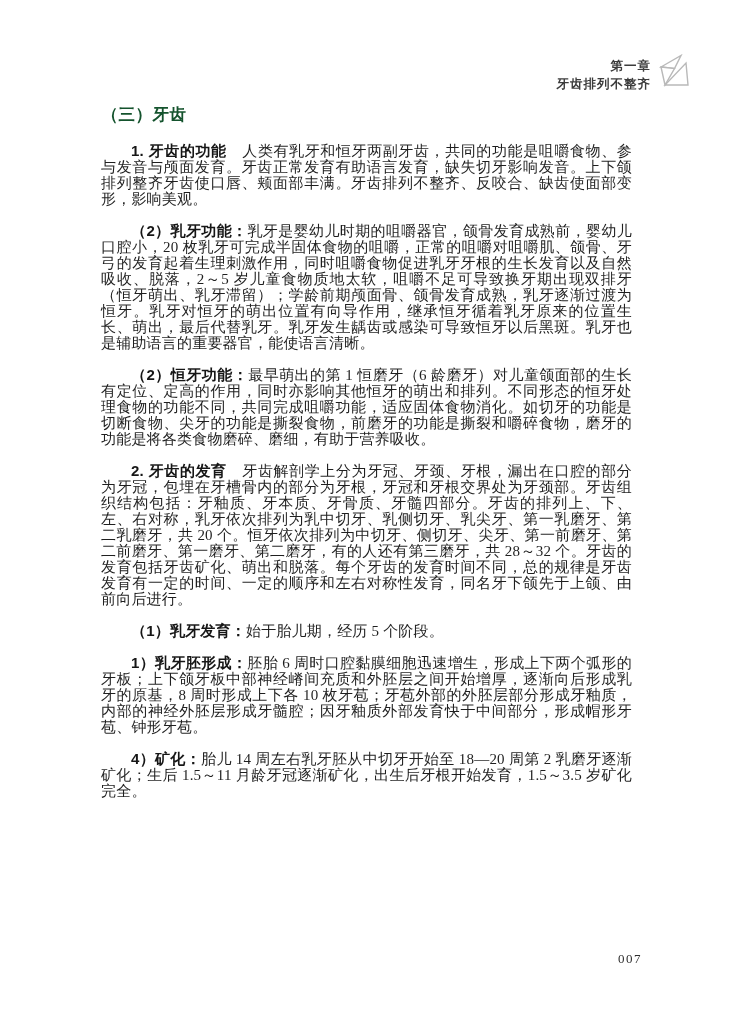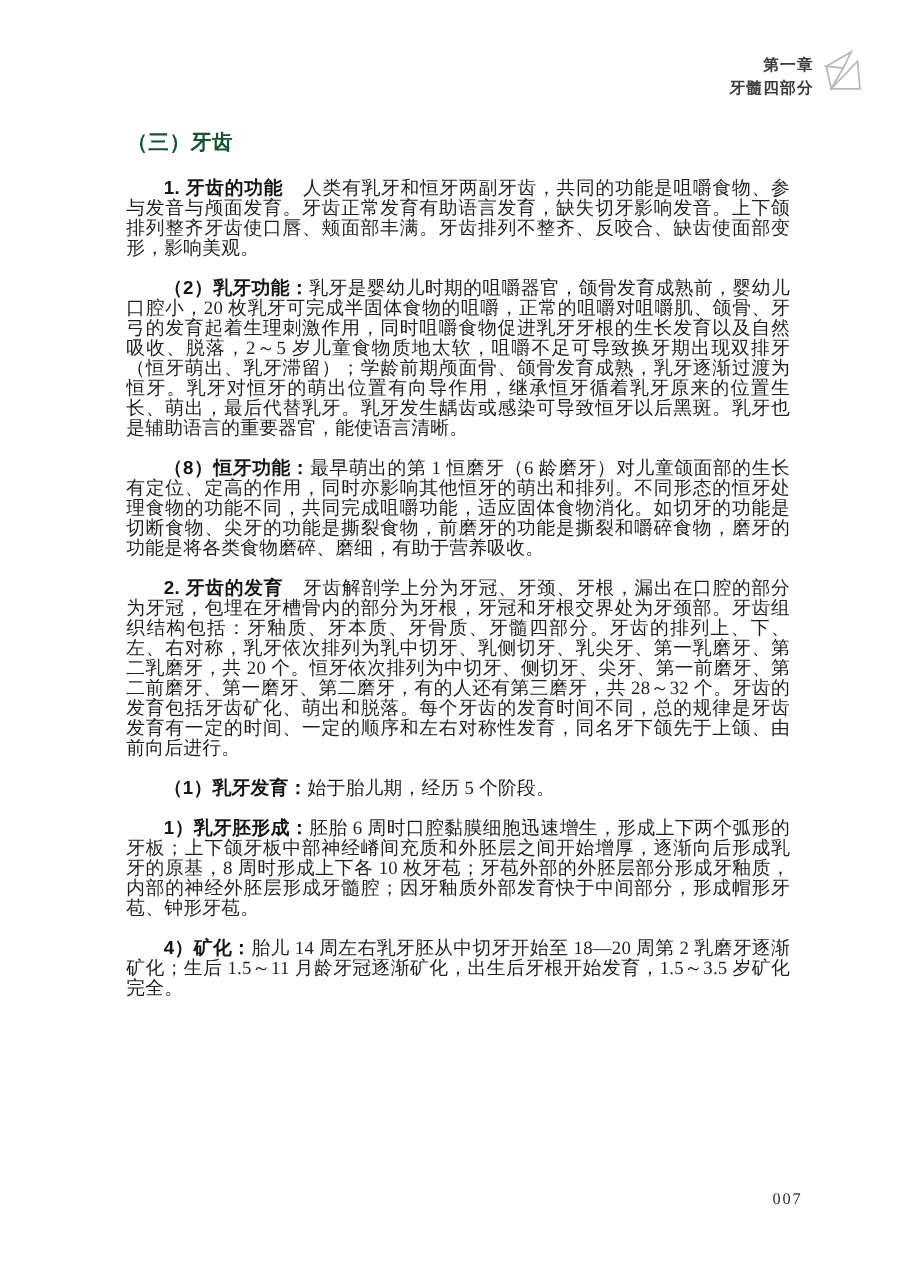--- a/index.html
+++ b/index.html
@@ -12,21 +12,21 @@
     width: 730px;
     height: 1010px;
     background: #ffffff;
     overflow: hidden;
     font-family: "Liberation Serif", "DejaVu Serif", serif;
     color: #212121;
   }
   
   .running-head {
     position: absolute;
-    top: 40px;
+    top: 54px;
     right: 40px;
     display: flex;
     align-items: flex-start;
     gap: 7px;
   }
   .running-head-text {
     text-align: right;
     font-family: "Liberation Sans", "DejaVu Sans", sans-serif;
     font-weight: bold;
     color: #3c3c3c;
@@ -90,37 +90,37 @@
   }
 </style>
 </head>
 <body>
 
 <div class="page">
 
   <div class="running-head">
     <div class="running-head-text">
       <div>第一章</div>
-      <div>牙髓四部分</div>
+      <div>牙齿排列不整齐</div>
     </div>
     <svg class="running-head-icon" viewBox="0 0 32 34" aria-hidden="true">
       <polygon points="3,13 23,1.5 16.5,14.5"></polygon>
       <polygon points="7,31 30,31 28,9"></polygon>
       <polygon points="3,13 16.5,14.5 7,31"></polygon>
     </svg>
   </div>
 
   <div class="content">
     <h3 class="section-heading">（三）牙齿</h3>
     <div id="paragraphs">
   <p class="para"><b class="lead">1. 牙齿的功能　</b><span class="ptext">人类有乳牙和恒牙两副牙齿，共同的功能是咀嚼食物、参与发音与颅面发育。牙齿正常发育有助语言发育，缺失切牙影响发音。上下颌排列整齐牙齿使口唇、颊面部丰满。牙齿排列不整齐、反咬合、缺齿使面部变形，影响美观。</span></p>
 
   <p class="para"><b class="lead">（2）乳牙功能：</b><span class="ptext">乳牙是婴幼儿时期的咀嚼器官，颌骨发育成熟前，婴幼儿口腔小，20 枚乳牙可完成半固体食物的咀嚼，正常的咀嚼对咀嚼肌、颌骨、牙弓的发育起着生理刺激作用，同时咀嚼食物促进乳牙牙根的生长发育以及自然吸收、脱落，2～5 岁儿童食物质地太软，咀嚼不足可导致换牙期出现双排牙（恒牙萌出、乳牙滞留）；学龄前期颅面骨、颌骨发育成熟，乳牙逐渐过渡为恒牙。乳牙对恒牙的萌出位置有向导作用，继承恒牙循着乳牙原来的位置生长、萌出，最后代替乳牙。乳牙发生龋齿或感染可导致恒牙以后黑斑。乳牙也是辅助语言的重要器官，能使语言清晰。</span></p>
 
-  <p class="para"><b class="lead">（8）恒牙功能：</b><span class="ptext">最早萌出的第 1 恒磨牙（6 龄磨牙）对儿童颌面部的生长有定位、定高的作用，同时亦影响其他恒牙的萌出和排列。不同形态的恒牙处理食物的功能不同，共同完成咀嚼功能，适应固体食物消化。如切牙的功能是切断食物、尖牙的功能是撕裂食物，前磨牙的功能是撕裂和嚼碎食物，磨牙的功能是将各类食物磨碎、磨细，有助于营养吸收。</span></p>
+  <p class="para"><b class="lead">（2）恒牙功能：</b><span class="ptext">最早萌出的第 1 恒磨牙（6 龄磨牙）对儿童颌面部的生长有定位、定高的作用，同时亦影响其他恒牙的萌出和排列。不同形态的恒牙处理食物的功能不同，共同完成咀嚼功能，适应固体食物消化。如切牙的功能是切断食物、尖牙的功能是撕裂食物，前磨牙的功能是撕裂和嚼碎食物，磨牙的功能是将各类食物磨碎、磨细，有助于营养吸收。</span></p>
 
   <p class="para"><b class="lead">2. 牙齿的发育　</b><span class="ptext">牙齿解剖学上分为牙冠、牙颈、牙根，漏出在口腔的部分为牙冠，包埋在牙槽骨内的部分为牙根，牙冠和牙根交界处为牙颈部。牙齿组织结构包括：牙釉质、牙本质、牙骨质、牙髓四部分。牙齿的排列上、下、左、右对称，乳牙依次排列为乳中切牙、乳侧切牙、乳尖牙、第一乳磨牙、第二乳磨牙，共 20 个。恒牙依次排列为中切牙、侧切牙、尖牙、第一前磨牙、第二前磨牙、第一磨牙、第二磨牙，有的人还有第三磨牙，共 28～32 个。牙齿的发育包括牙齿矿化、萌出和脱落。每个牙齿的发育时间不同，总的规律是牙齿发育有一定的时间、一定的顺序和左右对称性发育，同名牙下颌先于上颌、由前向后进行。</span></p>
 
 
   <p class="para"><b class="lead">（1）乳牙发育：</b><span class="ptext">始于胎儿期，经历 5 个阶段。</span></p>
 
   <p class="para"><b class="lead">1）乳牙胚形成：</b><span class="ptext">胚胎 6 周时口腔黏膜细胞迅速增生，形成上下两个弧形的牙板；上下颌牙板中部神经嵴间充质和外胚层之间开始增厚，逐渐向后形成乳牙的原基，8 周时形成上下各 10 枚牙苞；牙苞外部的外胚层部分形成牙釉质，内部的神经外胚层形成牙髓腔；因牙釉质外部发育快于中间部分，形成帽形牙苞、钟形牙苞。</span></p>
 
   <p class="para"><b class="lead">4）矿化：</b><span class="ptext">胎儿 14 周左右乳牙胚从中切牙开始至 18—20 周第 2 乳磨牙逐渐矿化；生后 1.5～11 月龄牙冠逐渐矿化，出生后牙根开始发育，1.5～3.5 岁矿化完全。</span></p>
 

